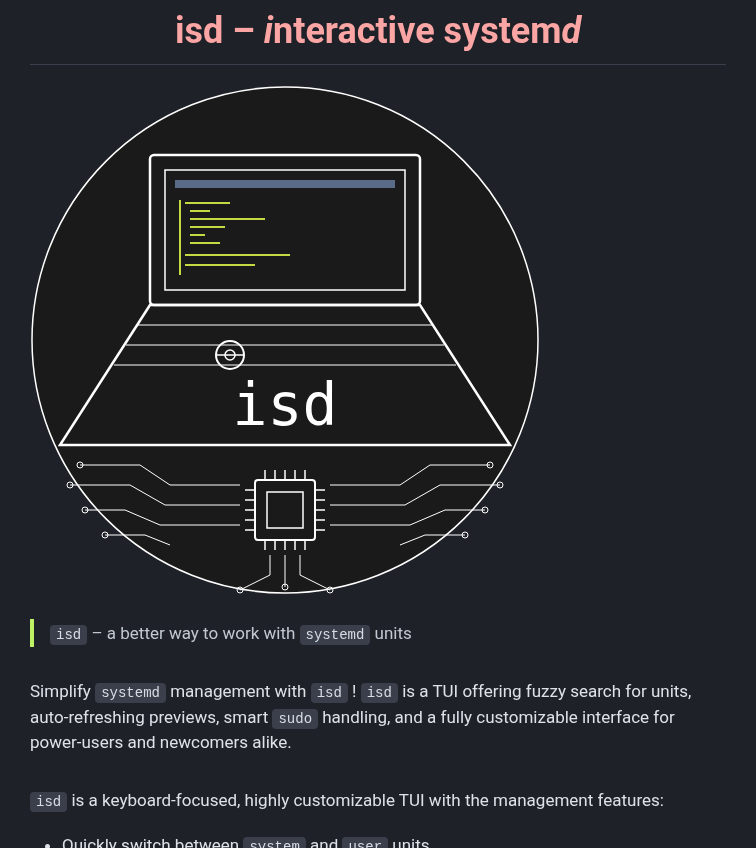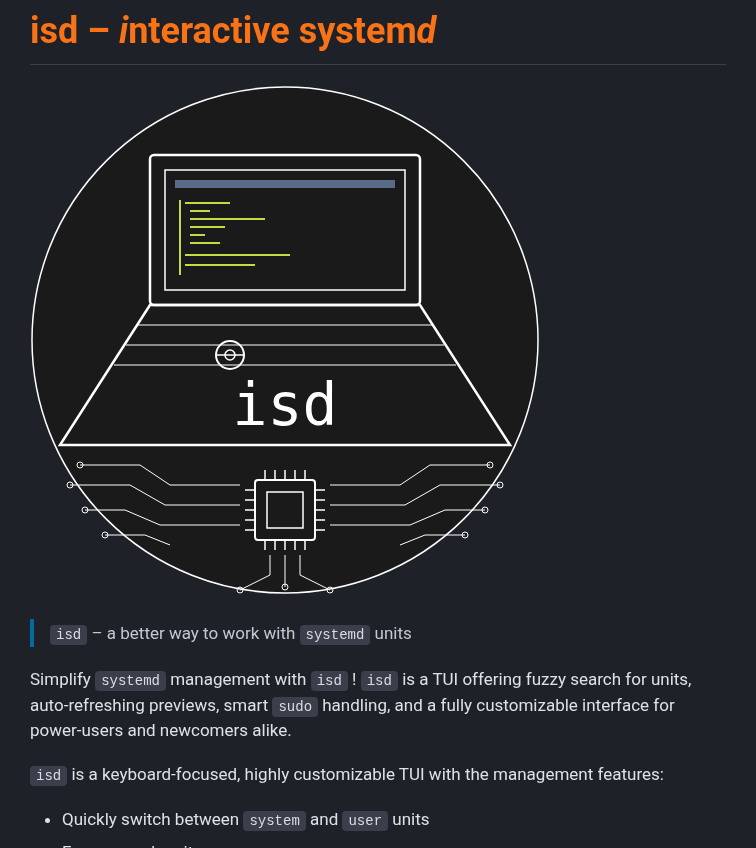--- a/index.html
+++ b/index.html
@@ -12,22 +12,23 @@
       background-color: #1e2127;
       color: #d8dde5;
       font-family: -apple-system, BlinkMacSystemFont, "Segoe UI", Roboto, Helvetica, Arial, sans-serif;
       padding: 10px 30px 30px 30px;
       width: 756px;
     }
 
     h1 {
       font-size: 36px;
       font-weight: 700;
-      color: #f97316;
+      color: #fca5a5;
       margin-bottom: 12px;
+      text-align: center;
     }
 
     h1 .italic {
       font-style: italic;
     }
 
     hr.title-divider {
       border: none;
       border-top: 1px solid #3a3f4b;
       margin-bottom: 20px;
@@ -37,32 +38,32 @@
       margin-bottom: 24px;
     }
 
     .logo-svg {
       width: 510px;
       height: 510px;
       display: block;
     }
 
     blockquote {
-      border-left: 4px solid #0369a1;
+      border-left: 4px solid #bef264;
       padding: 4px 0 4px 16px;
-      margin-bottom: 20px;
       color: #c2c8d1;
       font-size: 17px;
     }
 
     p {
       font-size: 17px;
       line-height: 1.5;
       margin-bottom: 18px;
       color: #dde1e8;
+      margin-top: 32px;
     }
 
     code {
       background-color: #3a3f4b;
       color: #d8dde5;
       font-family: "SFMono-Regular", Consolas, "Liberation Mono", Menlo, monospace;
       font-size: 14px;
       padding: 2px 6px;
       border-radius: 4px;
     }

